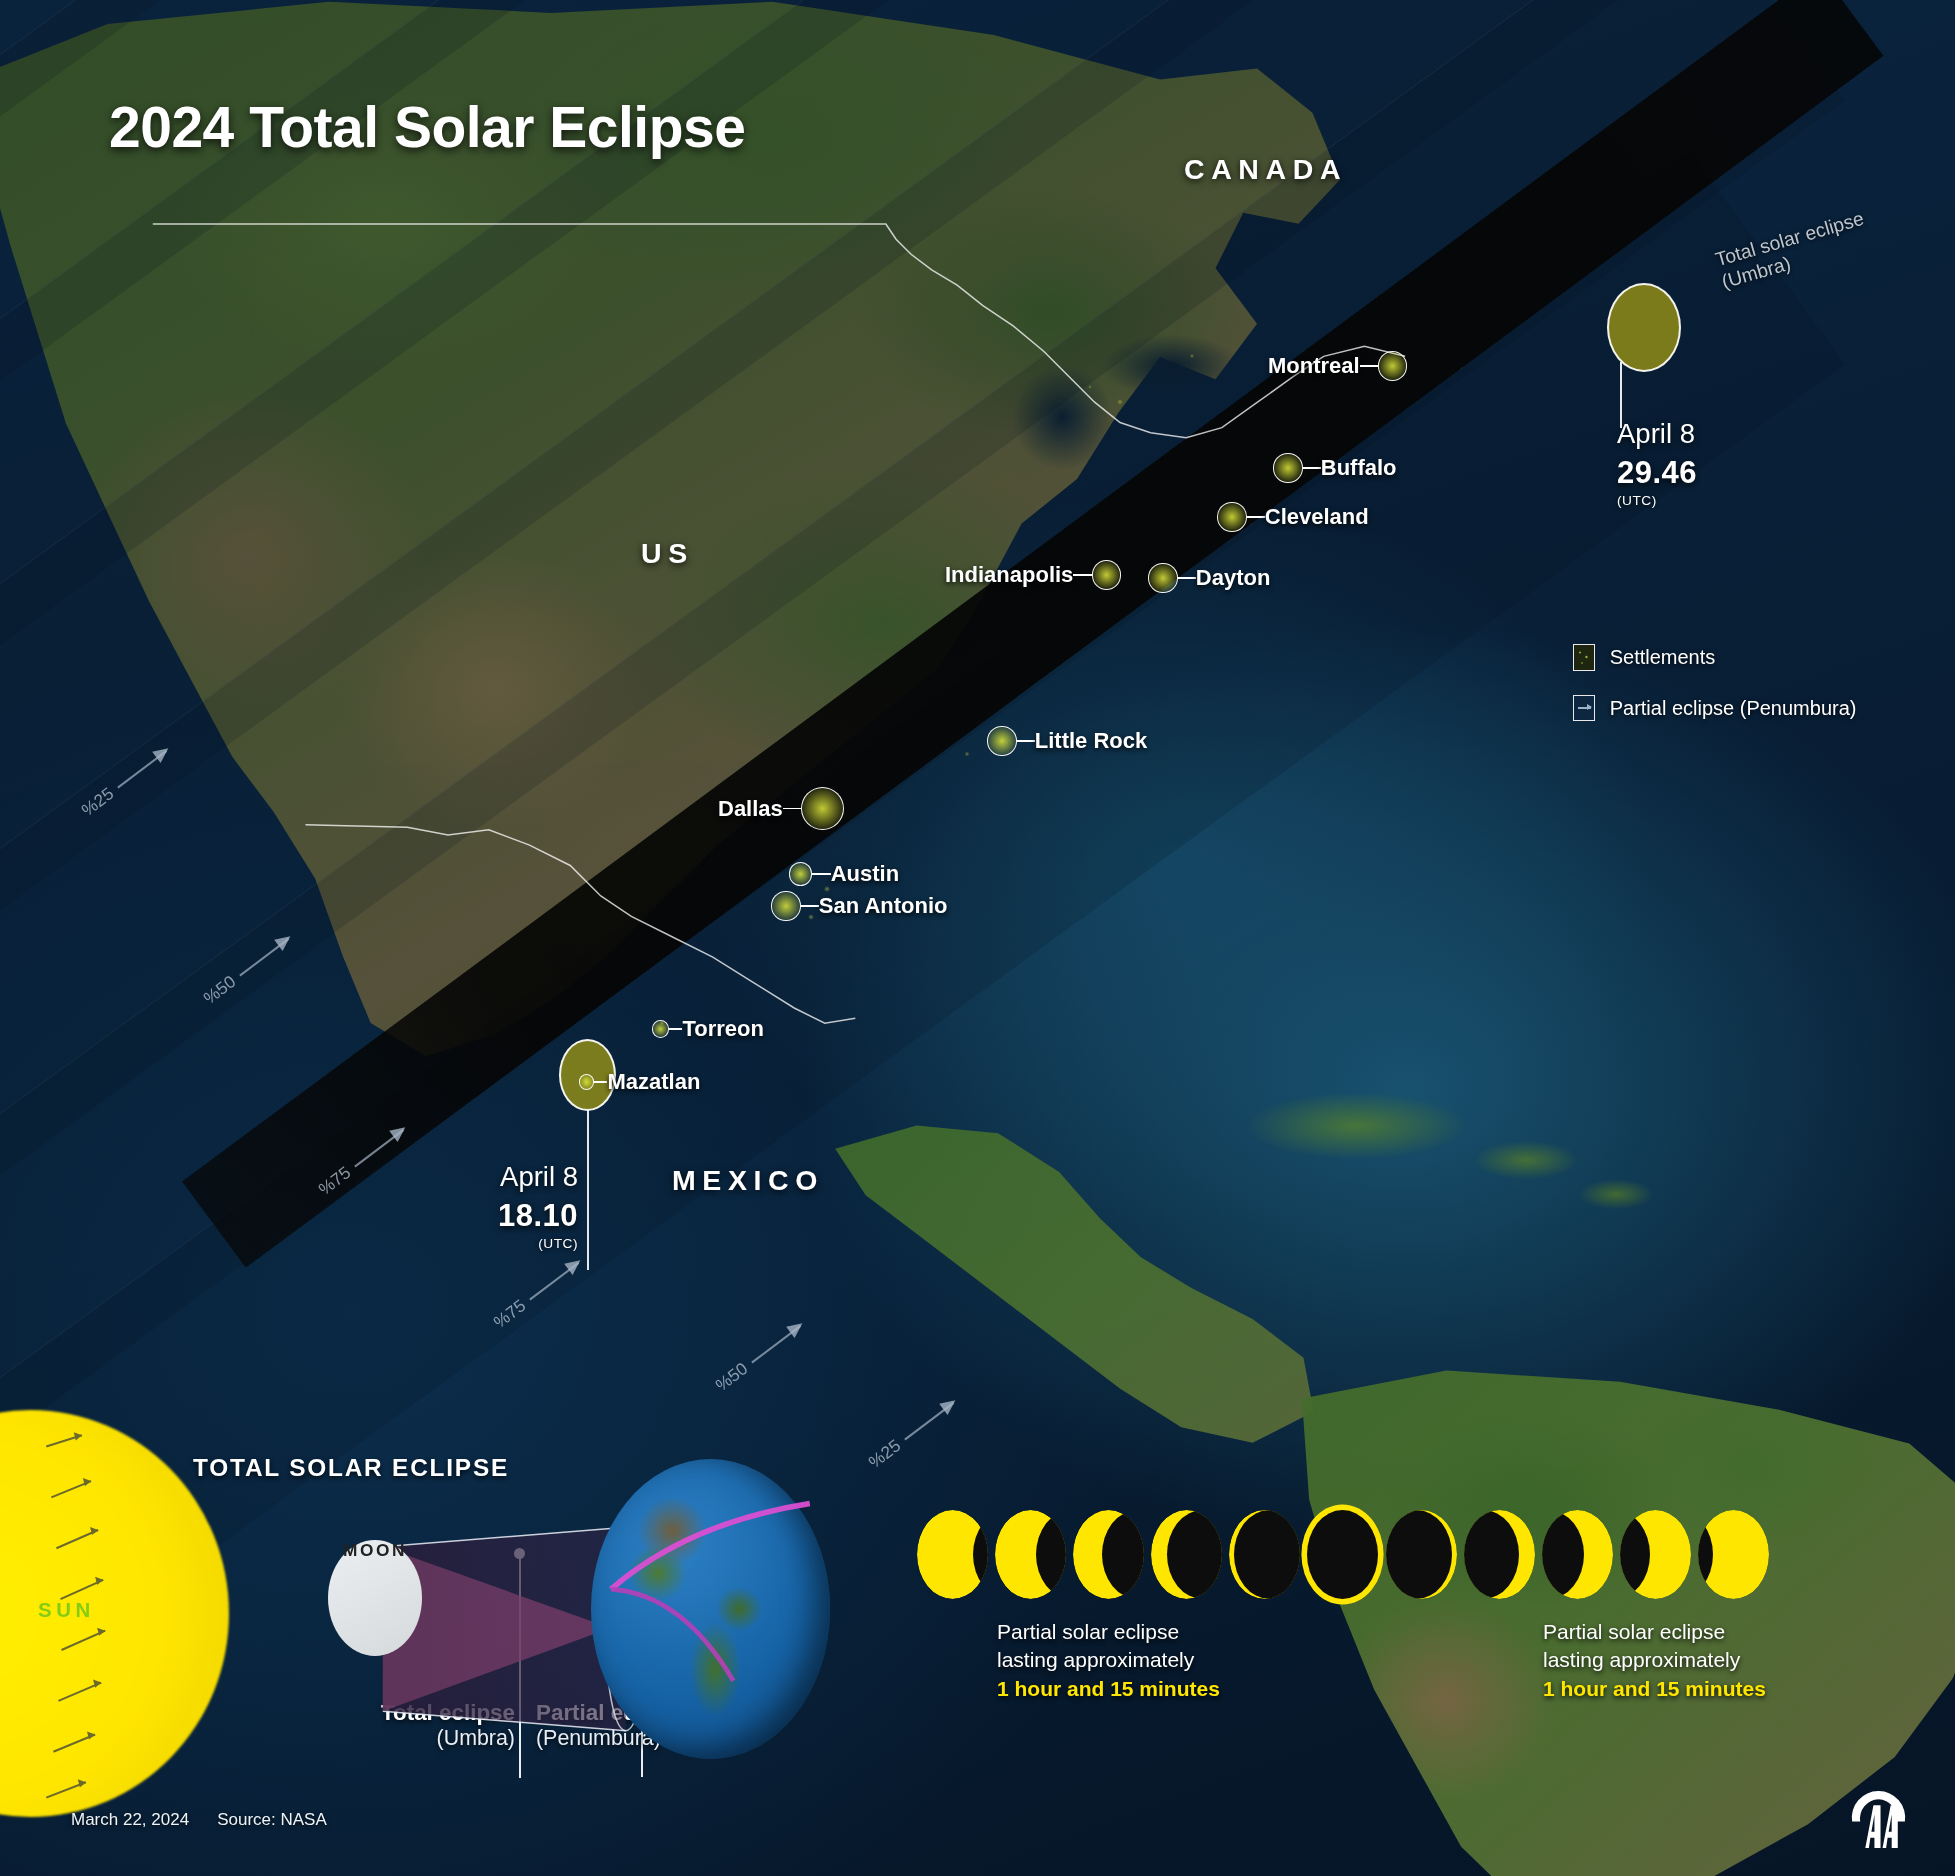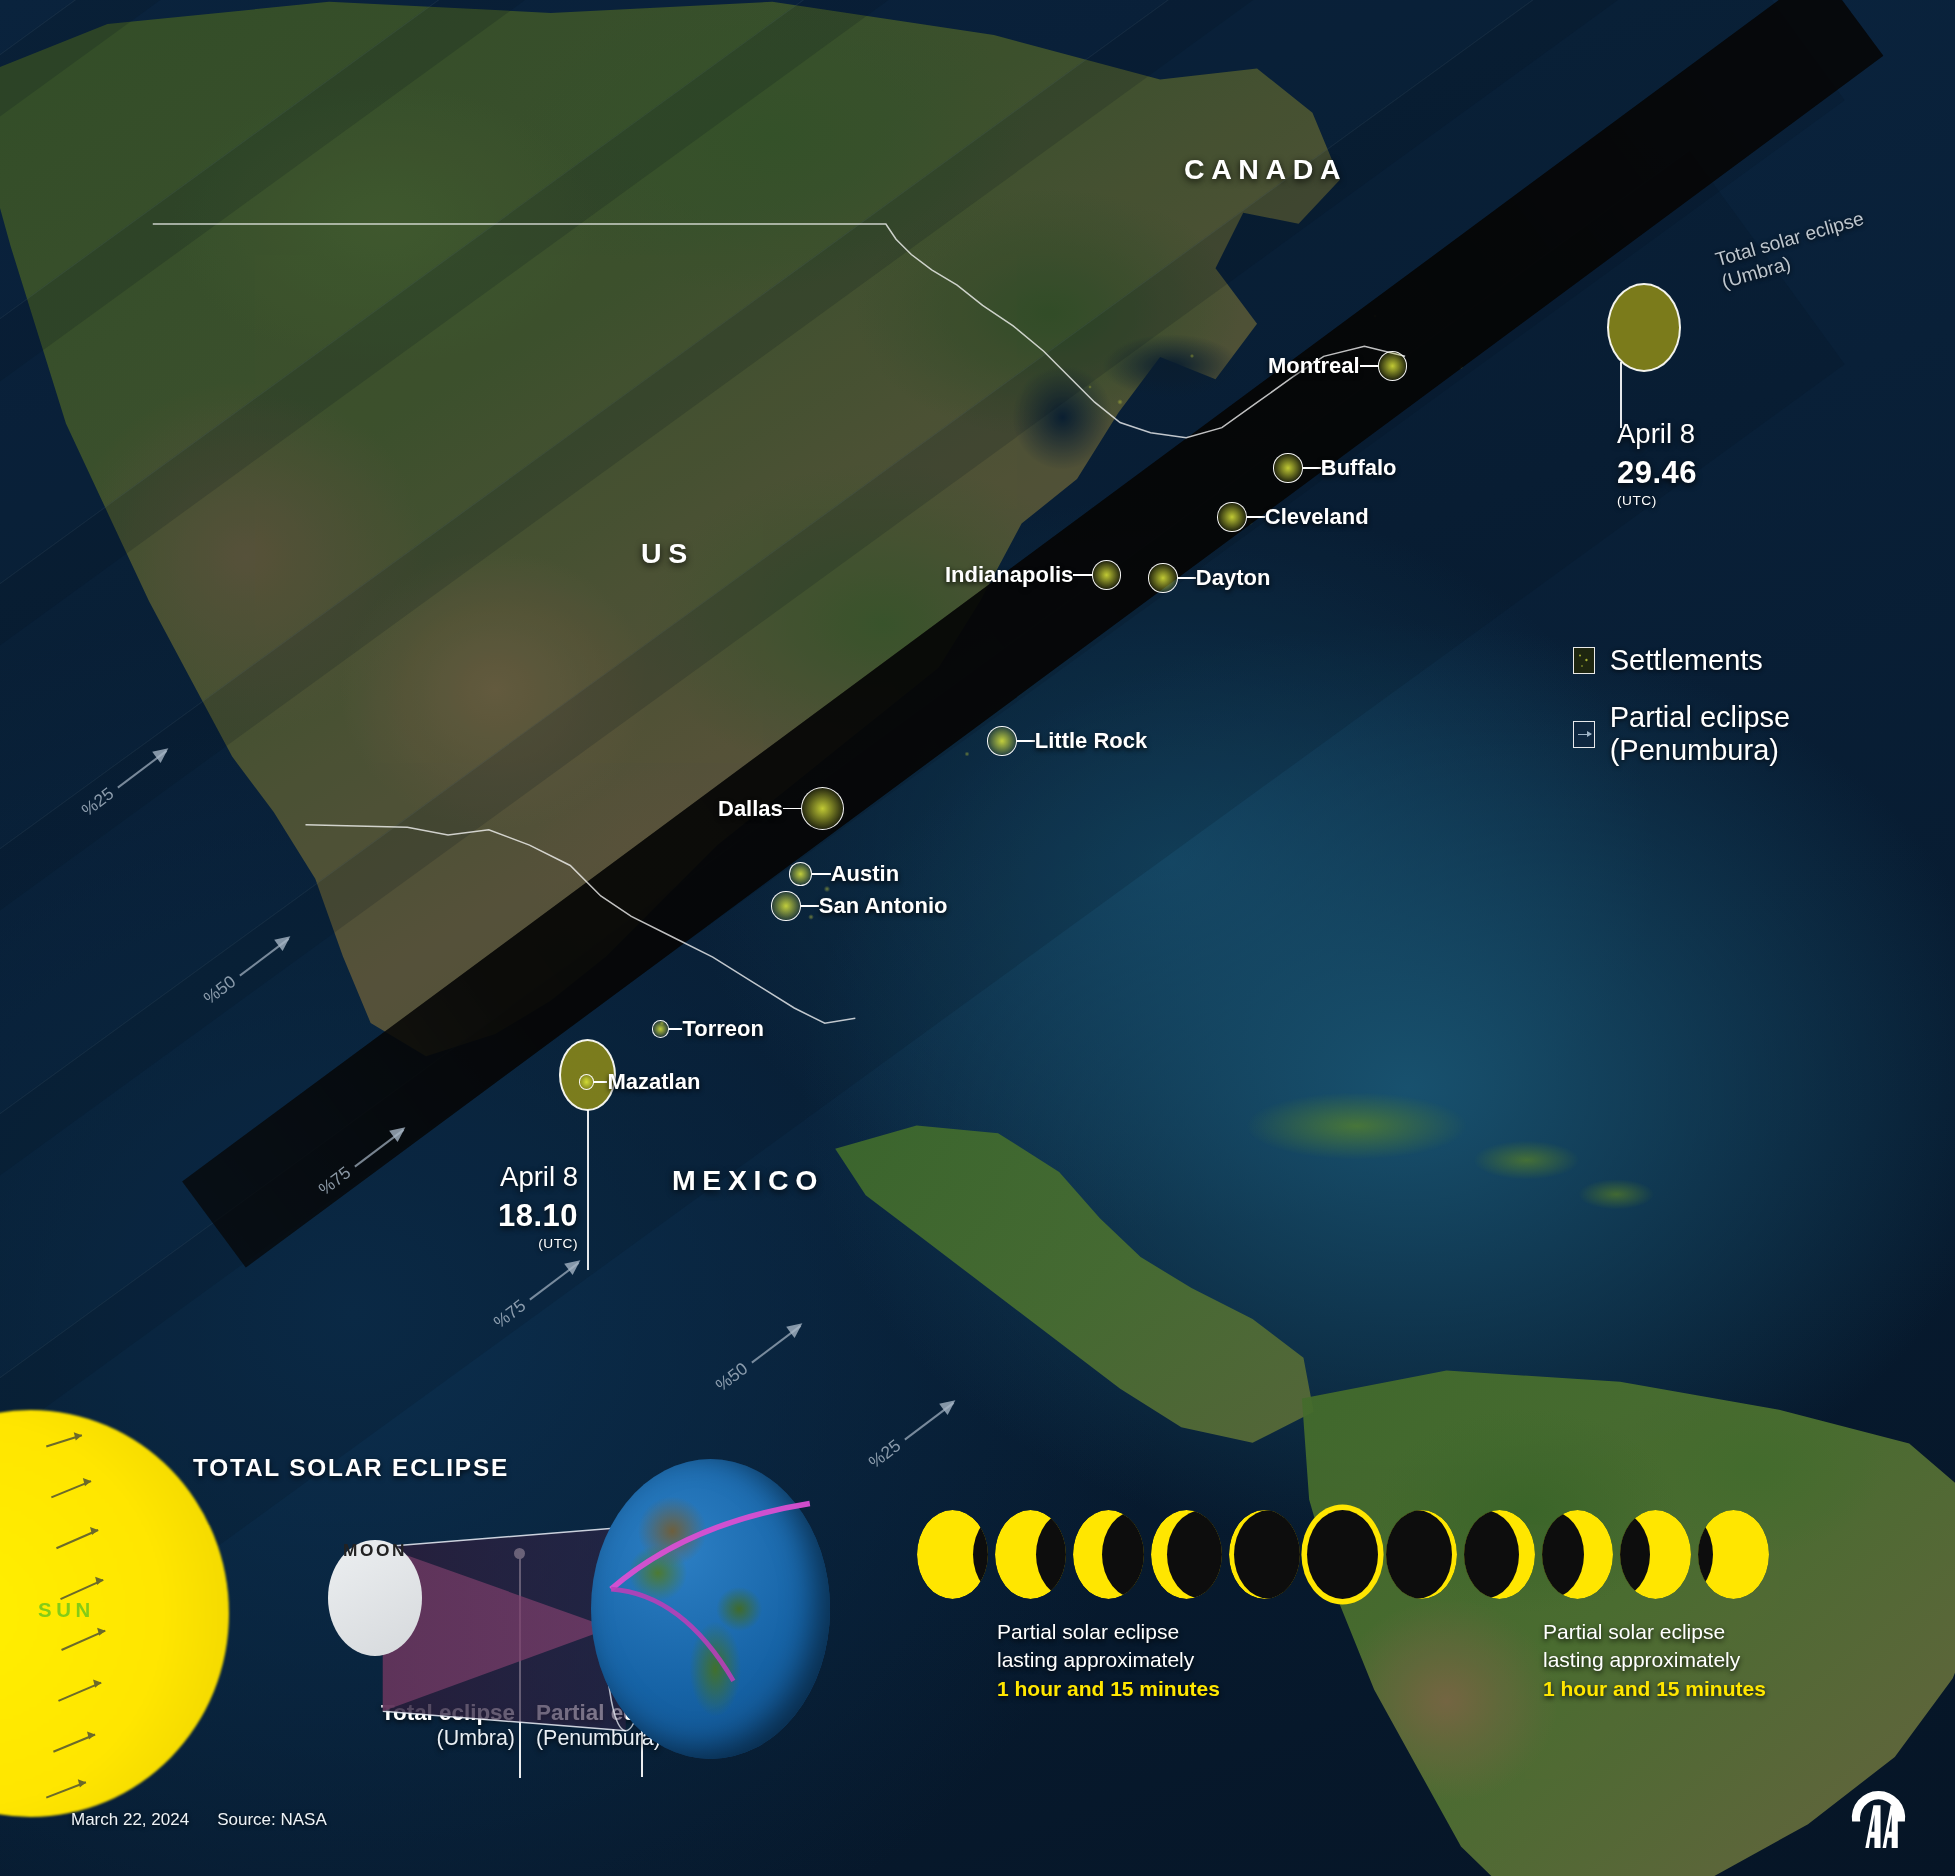--- a/index.html
+++ b/index.html
@@ -198,21 +198,21 @@
       #1e2610;
   }
   .legend .sw.penum { background:#0e2740; display:flex; align-items:center; justify-content:center; }
   .legend .sw.penum .mini {
     width:13.2px; height:1.5px; background:#9fb4c7; position:relative;
   }
   .legend .sw.penum .mini:after {
     content:""; position:absolute; right:-1.5px; top:-3.1px;
     border-left:5.6px solid #9fb4c7; border-top:3.6px solid transparent; border-bottom:3.6px solid transparent;
   }
-  .legend .lb { color:#fff; font-size:29px; text-shadow:0 1px 4.6px rgba(0,0,0,0.85); }
+  .legend .lb { color:#fff; font-size:20px; text-shadow:0 1px 4.6px rgba(0,0,0,0.85); }
 
   
   .sun-blob {
     position:absolute; left:-168px; top:1410px;
     width:397px; height:407px; border-radius:50%;
     background:radial-gradient(circle at 35% 50%, #ffef00 0%, #ffe600 58%, #f5db00 78%, rgba(245,219,0,0.1) 100%);
     filter:blur(1px);
   }
   .sun-word { position:absolute; left:38px; top:1599px; color:#84cc16; font-size:20.4px; font-weight:bold; letter-spacing:4.6px; }
   .sun-rays { position:absolute; left:31px; top:1426px; width:173px; height:387px; }
@@ -331,20 +331,21 @@
   </div>
 
   <div class="umbra"></div>
   <div class="umbra2"></div>
 
   <svg style="position:absolute;inset:0;width:1955px;height:1876px;pointer-events:none;" viewBox="0 0 3840 3685" width="1955" height="1876">
     <polyline points="300,440 1740,440 1760,470 1790,500 1830,530 1880,560 1930,600 1990,640 2050,690 2100,740 2150,790 2200,830 2260,850 2330,860 2400,840 2470,790 2540,740 2600,700 2680,680 2760,700" fill="none" stroke="rgba(255,255,255,0.75)" stroke-width="3"></polyline>
     <polyline points="600,1620 800,1625 880,1640 960,1630 1040,1660 1120,1700 1180,1760 1240,1800 1320,1840 1400,1880 1480,1930 1560,1980 1620,2010 1680,2000" fill="none" stroke="rgba(255,255,255,0.75)" stroke-width="3"></polyline>
   </svg>
 
+  <div class="title">2024 Total Solar Eclipse</div>
 
   <div>
     <div class="country" style="left:1184px;top:153px;">CANADA</div>
     <div class="country" style="left:641px;top:537px;">US</div>
     <div class="country" style="left:672px;top:1164px;">MEXICO</div>
   </div>
 
   <div>
     <div class="city" style="left:1268px;top:351px;">
       <span class="nm">Montreal</span>

